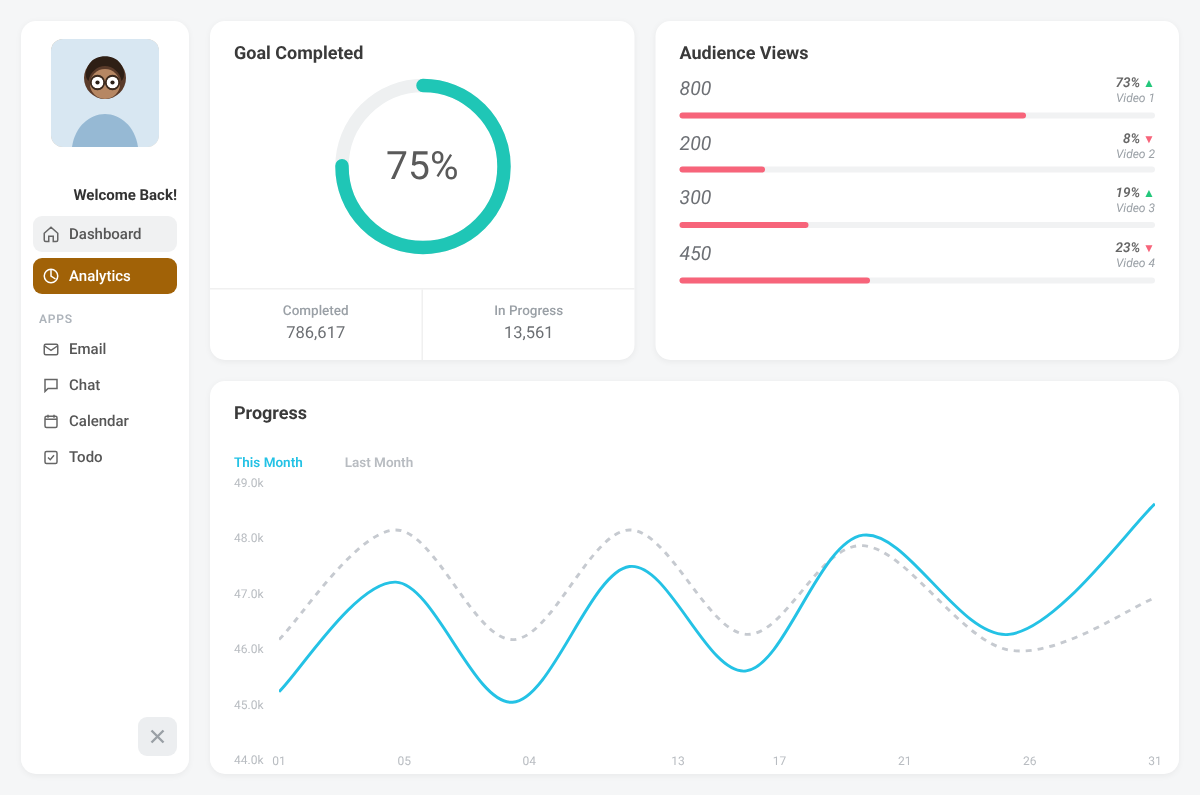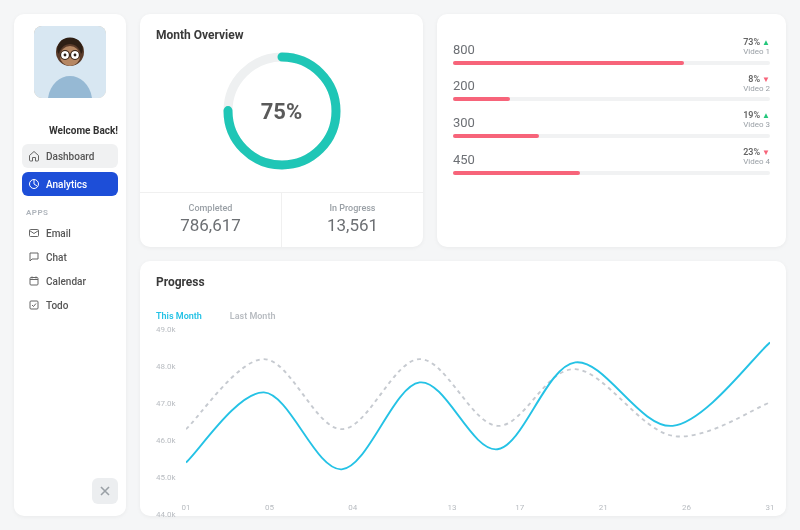--- a/index.html
+++ b/index.html
@@ -6,50 +6,50 @@
   html, body { width: 800px; height: 530px; font-family: -apple-system, BlinkMacSystemFont, "Segoe UI", Roboto, sans-serif; background: #f5f6f7; overflow: hidden; }
   .app { display: flex; width: 100%; height: 100%; padding: 14px; gap: 14px; }
 
   
   .sidebar { width: 112px; background: #fff; border-radius: 10px; padding: 10px 8px; box-shadow: 0 1px 4px rgba(0,0,0,0.05); display: flex; flex-direction: column; }
   .avatar { width: 72px; height: 72px; border-radius: 8px; background: linear-gradient(135deg,#c7b49d 0%, #e6d9c8 100%); margin: 2px auto 10px; position: relative; overflow: hidden; }
   .avatar svg { position:absolute; inset:0; }
   .welcome { font-size: 10px; font-weight: 700; color: #333; text-align: right; margin: 17px 0 8px 2px; }
   .nav-item { display: flex; align-items: center; gap: 6px; font-size: 10px; font-weight: 500; color: #565656; padding: 6px 6px; border-radius: 6px; cursor: pointer; }
   .nav-item.light { background: #f0f1f2; }
-  .nav-item.active { background: #1d4ed8; color: #fff; }
+  .nav-item.active { background: #a16207; color: #fff; }
   .nav-item .icn { width: 12px; height: 12px; flex:none; }
   .section-label { font-size: 8px; font-weight: 600; letter-spacing: .5px; color: #aeb4bb; margin: 12px 0 4px 4px; }
   .spacer { flex: 1; }
   .close-btn { width: 26px; height: 26px; border-radius: 6px; background: #eceef0; display:flex; align-items:center; justify-content:center; color:#9aa0a6; font-size:11px; align-self: flex-end; cursor:pointer; margin-bottom:2px;}
   .side-gap { height: 4px; }
 
   
   .main { flex: 1; display: flex; flex-direction: column; gap: 14px; min-width:0; }
   .row { display: flex; gap: 14px; }
   .card { background: #fff; border-radius: 10px; box-shadow: 0 1px 4px rgba(0,0,0,0.05); }
   .card-title { font-size: 12px; font-weight: 700; color: #3a3a3a; }
 
   
   .goal { width: 283px; display:flex; flex-direction:column; }
   .goal-top { padding: 14px 16px 6px; }
   .donut-wrap { display:flex; justify-content:center; align-items:center; padding: 4px 0 10px; }
   .donut { position: relative; width: 130px; height: 130px; }
   .donut svg { transform: rotate(-90deg); }
-  .donut-text { position:absolute; inset:0; display:flex; align-items:center; justify-content:center; font-size: 22px; font-weight:700; color:#5a5a5a; }
+  .donut-text { position:absolute; inset:0; display:flex; align-items:center; justify-content:center; font-size: 26px; font-weight:400; color:#5a5a5a; }
   .goal-stats { display:flex; border-top: 1px solid #f0f0f0; }
   .stat { flex:1; text-align:center; padding: 10px 0 12px; }
   .stat:first-child { border-right:1px solid #f0f0f0; }
   .stat-label { font-size: 9px; color:#9aa0a6; font-weight:500; }
-  .stat-value { font-size: 17px; color:#6c6f73; font-weight:400; margin-top:2px; }
+  .stat-value { font-size: 11px; color:#6c6f73; font-weight:400; margin-top:2px; }
 
   
   .aud { flex:1; padding: 14px 16px 10px; }
   .aud-row { margin-top: 10px; }
-  .aud-head { display:flex; align-items:flex-end; justify-content:space-between; }
+  .aud-head { display:flex; justify-content:space-between;font-style:italic; }
   .aud-count { font-size: 13px; color:#6d7075; font-weight:400; }
   .aud-meta { text-align:right; line-height:1.1; }
   .aud-pct { font-size: 9px; color:#666; font-weight:600; }
   .aud-pct .arr { font-size:8px; margin-left:2px; }
   .arr.up { color:#23c77b; }
   .arr.down { color:#f7647a; }
   .aud-sub { font-size: 8px; color:#9aa0a6; }
   .bar-track { height:4px; background:#f1f2f3; border-radius:3px; margin-top:4px; }
   .bar-fill { height:100%; background:#f7647a; border-radius:3px; }
 
@@ -139,21 +139,21 @@
           <path d="M1 1l8 8M9 1L1 9"></path>
         </svg>
     </div>
   </aside>
 
   <div class="main">
     <div class="row">
 
       <section class="card goal">
         <div class="goal-top">
-          <div class="card-title">Month Overview</div>
+          <div class="card-title">Goal Completed</div>
           <div class="donut-wrap">
             <div class="donut">
               <svg width="130" height="130" viewBox="0 0 130 130">
                 <circle cx="65" cy="65" r="54" fill="none" stroke="#eef0f1" stroke-width="9"></circle>
                 <circle id="donut-arc" cx="65" cy="65" r="54" fill="none" stroke="#1fc6b6" stroke-width="9" stroke-linecap="round" stroke-dasharray="339.3" stroke-dashoffset="84.8"></circle>
               </svg>
               <div class="donut-text">75%</div>
             </div>
           </div>
         </div>
@@ -163,20 +163,21 @@
             <div class="stat-value">786,617</div>
           </div>
           <div class="stat">
             <div class="stat-label">In Progress</div>
             <div class="stat-value">13,561</div>
           </div>
         </div>
       </section>
 
       <section class="card aud">
+        <div class="card-title">Audience Views</div>
         <div id="aud-rows">
             <div class="aud-row">
               <div class="aud-head">
                 <span class="aud-count">800</span>
                 <span class="aud-meta">
                   <div class="aud-pct">73%<span class="arr up">▲</span></div>
                   <div class="aud-sub">Video 1</div>
                 </span>
               </div>
               <div class="bar-track">

